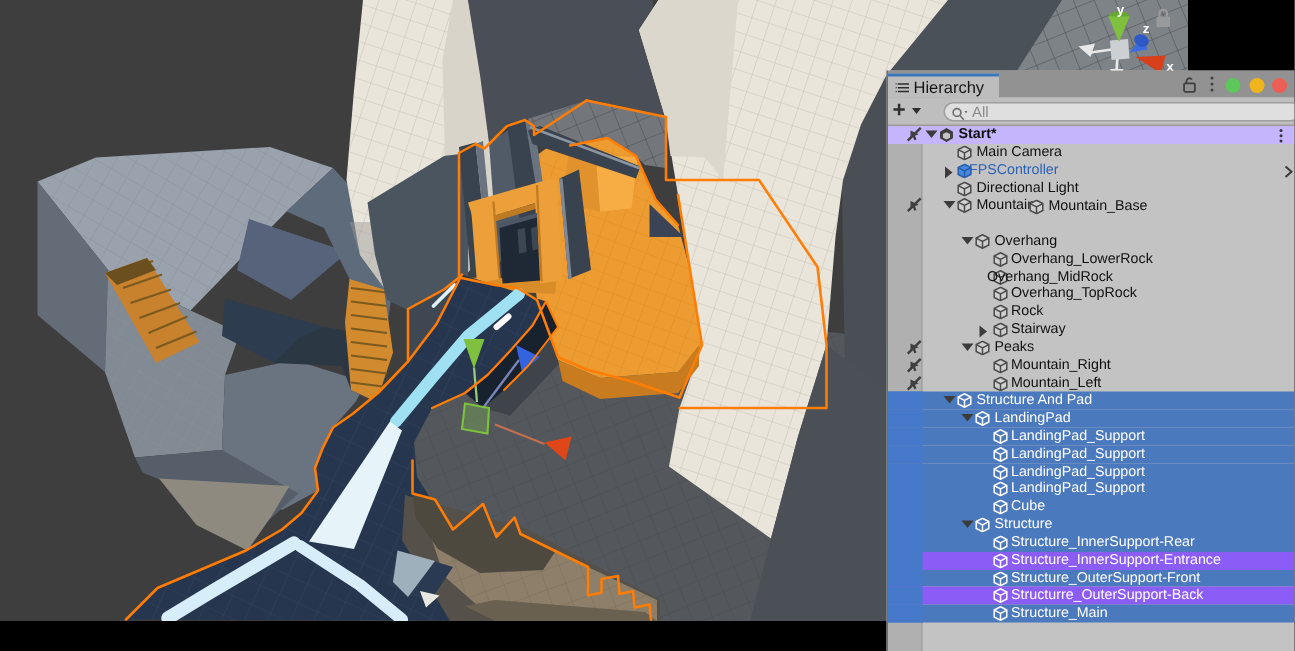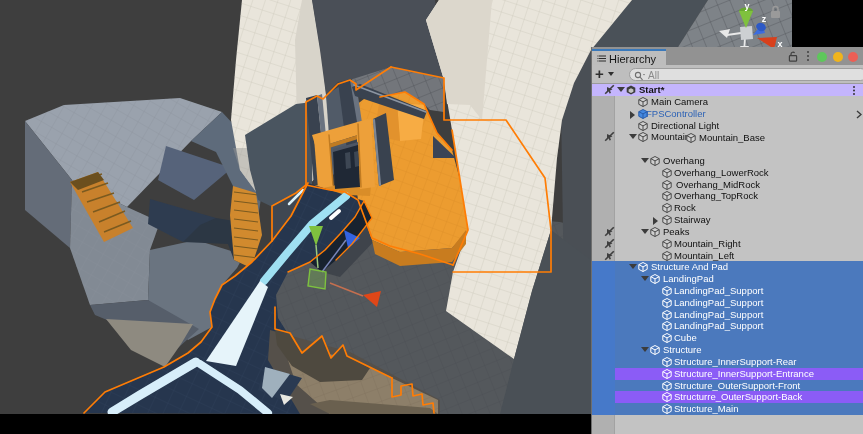--- a/index.html
+++ b/index.html
@@ -271,21 +271,21 @@
           <path d="M5 0.5 L9.2 2.7 V7.3 L5 9.5 L0.8 7.3 V2.7 Z" fill="#cfcfcf" stroke="#4a4a4a" stroke-width="1"></path>
           <path d="M0.8 2.7 L5 4.9 L9.2 2.7 M5 4.9 V9.5" fill="none" stroke="#4a4a4a" stroke-width="1"></path>
         </svg>
         <span class="rt" style="left:82px;color:#101010;">Overhang_LowerRock</span>
       </div>
       <div class="row" style="top:131.6px;">
         <svg style="position:absolute;left:70px;top:1px" width="10" height="10" viewBox="0 0 10 10">
           <path d="M5 0.5 L9.2 2.7 V7.3 L5 9.5 L0.8 7.3 V2.7 Z" fill="#cfcfcf" stroke="#4a4a4a" stroke-width="1"></path>
           <path d="M0.8 2.7 L5 4.9 L9.2 2.7 M5 4.9 V9.5" fill="none" stroke="#4a4a4a" stroke-width="1"></path>
         </svg>
-        <span class="rt" style="left:84px;color:#101010;">Overhang_MidRock</span>
+        <span class="rt" style="left:66px;color:#101010;">Overhang_MidRock</span>
       </div>
       <div class="row" style="top:143.4px;">
         <svg style="position:absolute;left:70px;top:1px" width="10" height="10" viewBox="0 0 10 10">
           <path d="M5 0.5 L9.2 2.7 V7.3 L5 9.5 L0.8 7.3 V2.7 Z" fill="#cfcfcf" stroke="#4a4a4a" stroke-width="1"></path>
           <path d="M0.8 2.7 L5 4.9 L9.2 2.7 M5 4.9 V9.5" fill="none" stroke="#4a4a4a" stroke-width="1"></path>
         </svg>
         <span class="rt" style="left:82px;color:#101010;">Overhang_TopRock</span>
       </div>
       <div class="row" style="top:155.2px;">
         <svg style="position:absolute;left:70px;top:1px" width="10" height="10" viewBox="0 0 10 10">

